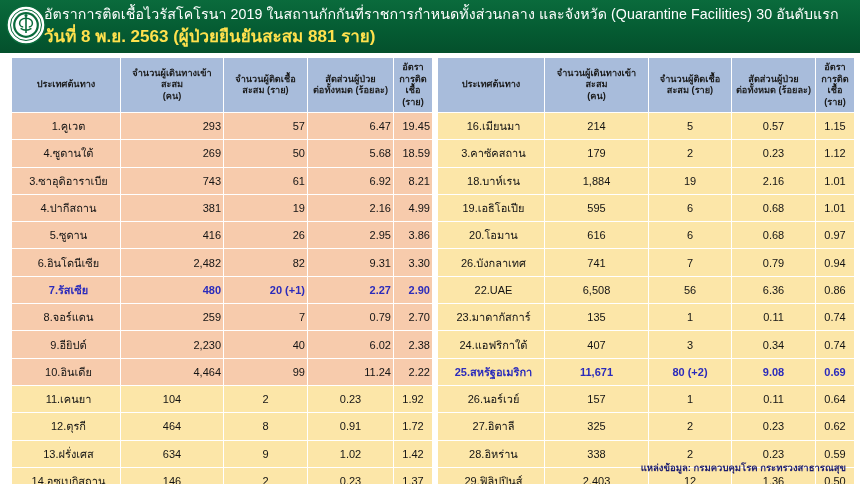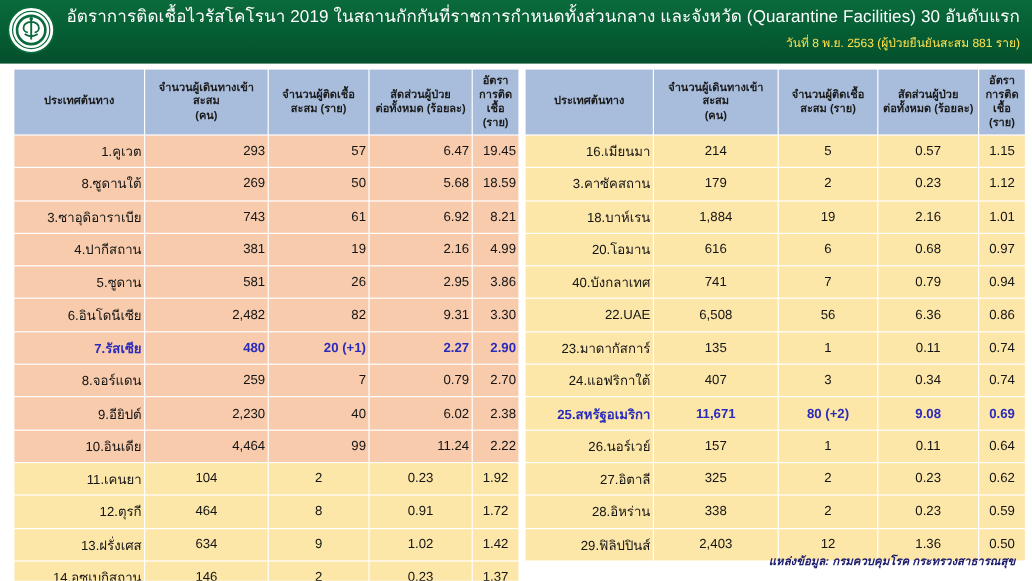--- a/index.html
+++ b/index.html
@@ -26,34 +26,34 @@
   .logo-wrap {
     position: absolute;
     left: 6px; top: 5px;
     width: 40px; height: 40px;
   }
   .logo-wrap svg { display: block; }
   .title-block {
     position: absolute;
     left: 44px; top: 4px;
     width: 806px;
-    text-align: right;
+    text-align: left;
   }
   .title-line1 {
     color: #ffffff;
     font-size: 14.2px;
     line-height: 20px;
     white-space: nowrap;
     letter-spacing: .1px;
   }
   .title-line2 {
     color: #ffe14d;
-    font-size: 10px;
+    font-size: 17px;
     line-height: 20px;
-    font-weight: normal;
+    font-weight: bold;
     white-space: nowrap;
     margin-top: 3px;
   }
 
   
   .tables {
     position: absolute;
     left: 0; top: 57px;
     width: 860px;
   }
@@ -79,21 +79,21 @@
   table.tbl td {
     font-size: 11px;
     color: #141414;
     text-align: center;
     vertical-align: middle;
     height: 26.3px;
     padding: 1px 2px;
     white-space: nowrap;
   }
   table.tbl td.country {
-    text-align: right;
+    text-align: center;
     padding-left: 7px;
     font-size: 11px;
   }
   
   tr.peach  td { background: #f7cbac; text-align: right; }
   tr.yellow td { background: #fce6a8; }
   tr.hl td {
     color: #2b2bbb;
     font-weight: bold;
   }
@@ -111,21 +111,20 @@
   .right col.c4 { width: 38px; }
 
   
   .source {
     position: absolute;
     right: 14px; bottom: 9px;
     font-size: 9.5px;
     font-weight: bold;
     color: #1b1b6e;
     white-space: nowrap;
-    font-style: italic;
   }
 </style>
 </head>
 <body>
 
 <div id="page">
 
   <div class="banner">
     <div class="logo-wrap">
       <svg width="40" height="40" viewBox="0 0 40 40" aria-hidden="true">
@@ -181,21 +180,21 @@
       </thead>
       <tbody>
           <tr class="peach">
             <td class="country">1.คูเวต</td>
             <td>293</td>
             <td>57</td>
             <td>6.47</td>
             <td>19.45</td>
           </tr>
           <tr class="peach">
-            <td class="country">8.ซูดานใต้</td>
+            <td class="country">4.ซูดานใต้</td>
             <td>269</td>
             <td>50</td>
             <td>5.68</td>
             <td>18.59</td>
           </tr>
           <tr class="peach">
             <td class="country">3.ซาอุดิอาราเบีย</td>
             <td>743</td>
             <td>61</td>
             <td>6.92</td>
@@ -203,21 +202,21 @@
           </tr>
           <tr class="peach">
             <td class="country">4.ปากีสถาน</td>
             <td>381</td>
             <td>19</td>
             <td>2.16</td>
             <td>4.99</td>
           </tr>
           <tr class="peach">
             <td class="country">5.ซูดาน</td>
-            <td>581</td>
+            <td>416</td>
             <td>26</td>
             <td>2.95</td>
             <td>3.86</td>
           </tr>
           <tr class="peach">
             <td class="country">6.อินโดนีเซีย</td>
             <td>2,482</td>
             <td>82</td>
             <td>9.31</td>
             <td>3.30</td>
@@ -328,28 +327,35 @@
             <td>1.12</td>
           </tr>
           <tr class="yellow">
             <td class="country">18.บาห์เรน</td>
             <td>1,884</td>
             <td>19</td>
             <td>2.16</td>
             <td>1.01</td>
           </tr>
           <tr class="yellow">
+            <td class="country">19.เอธิโอเปีย</td>
+            <td>595</td>
+            <td>6</td>
+            <td>0.68</td>
+            <td>1.01</td>
+          </tr>
+          <tr class="yellow">
             <td class="country">20.โอมาน</td>
             <td>616</td>
             <td>6</td>
             <td>0.68</td>
             <td>0.97</td>
           </tr>
           <tr class="yellow">
-            <td class="country">40.บังกลาเทศ</td>
+            <td class="country">26.บังกลาเทศ</td>
             <td>741</td>
             <td>7</td>
             <td>0.79</td>
             <td>0.94</td>
           </tr>
           <tr class="yellow">
             <td class="country">22.UAE</td>
             <td>6,508</td>
             <td>56</td>
             <td>6.36</td>

